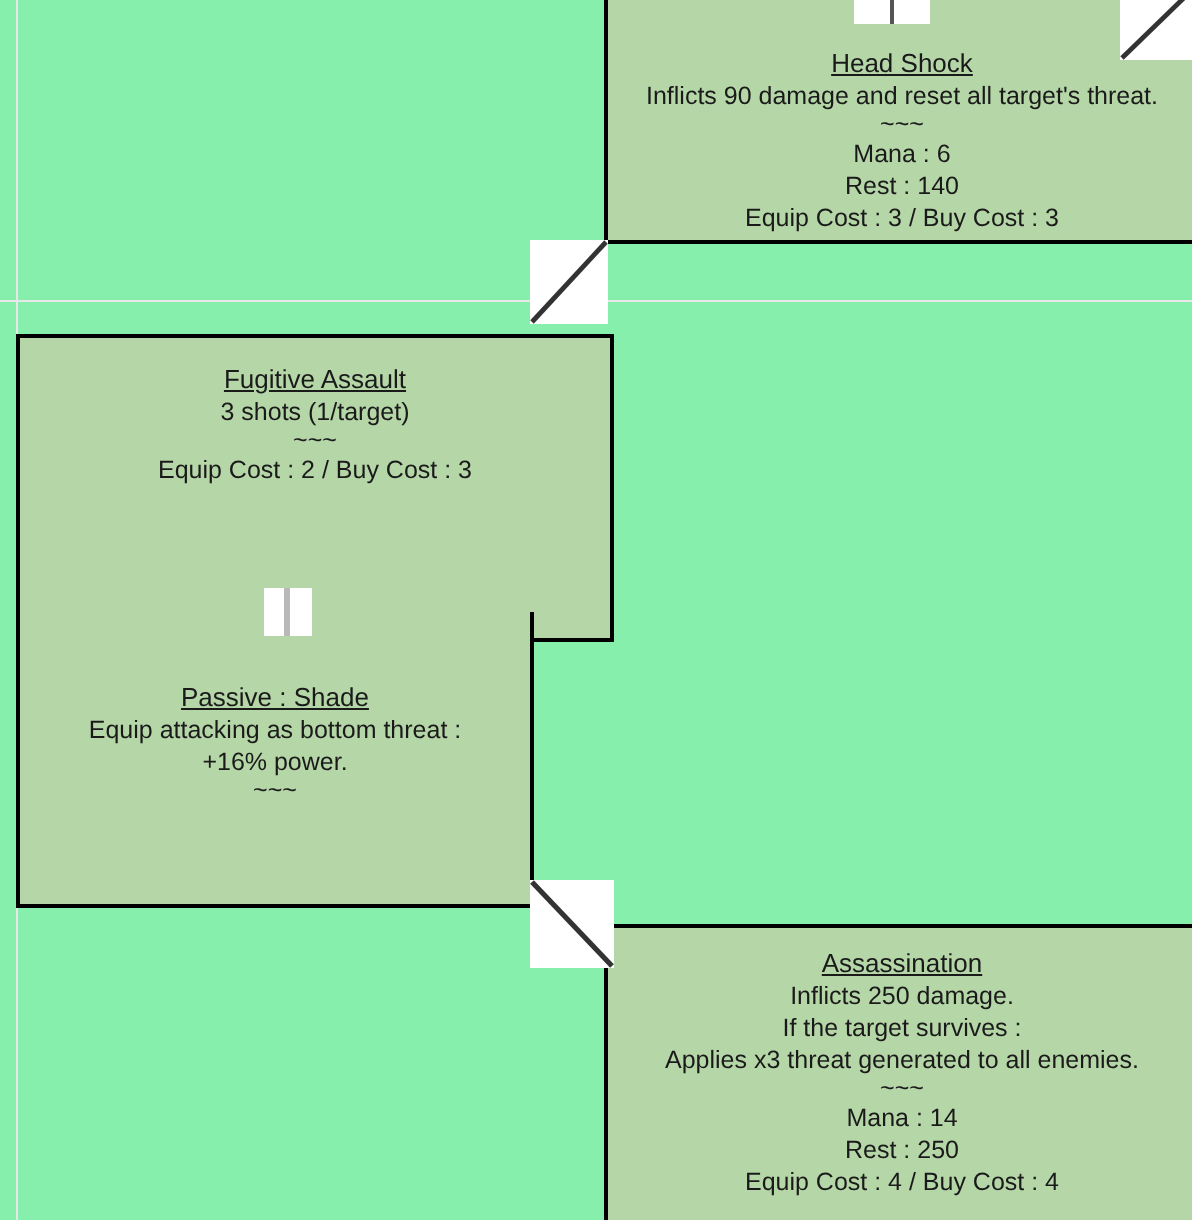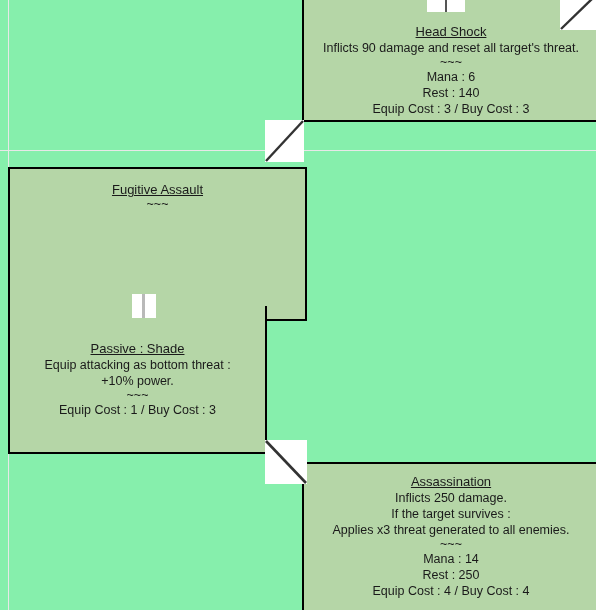--- a/index.html
+++ b/index.html
@@ -187,31 +187,32 @@
       <div class="card-sep">~~~</div>
       <div class="stats-line">Mana : 6</div>
       <div class="stats-line">Rest : 140</div>
       <div class="stats-line">Equip Cost : 3 / Buy Cost : 3</div>
     </div>
   </div>
 
   <div class="card" id="card-fugitive-assault">
     <div class="card-inner">
       <div class="card-title">Fugitive Assault</div>
-      <div class="card-sep">~~~</div>
+      <div class="card-line">3 shots (1/target)</div>
+      <div class="card-sep">~~~</div>
+      <div class="stats-line">Equip Cost : 2 / Buy Cost : 3</div>
     </div>
   </div>
 
   <div class="card" id="card-passive-shade">
     <div class="card-inner">
       <div class="card-title">Passive : Shade</div>
       <div class="card-line">Equip attacking as bottom threat :</div>
-      <div class="card-line">+10% power.</div>
-      <div class="card-sep">~~~</div>
-      <div class="stats-line">Equip Cost : 1 / Buy Cost : 3</div>
+      <div class="card-line">+16% power.</div>
+      <div class="card-sep">~~~</div>
     </div>
   </div>
 
   <div class="card" id="card-assassination">
     <div class="card-inner">
       <div class="card-title">Assassination</div>
       <div class="card-line">Inflicts 250 damage.</div>
       <div class="card-line">If the target survives :</div>
       <div class="card-line">Applies x3 threat generated to all enemies.</div>
       <div class="card-sep">~~~</div>

